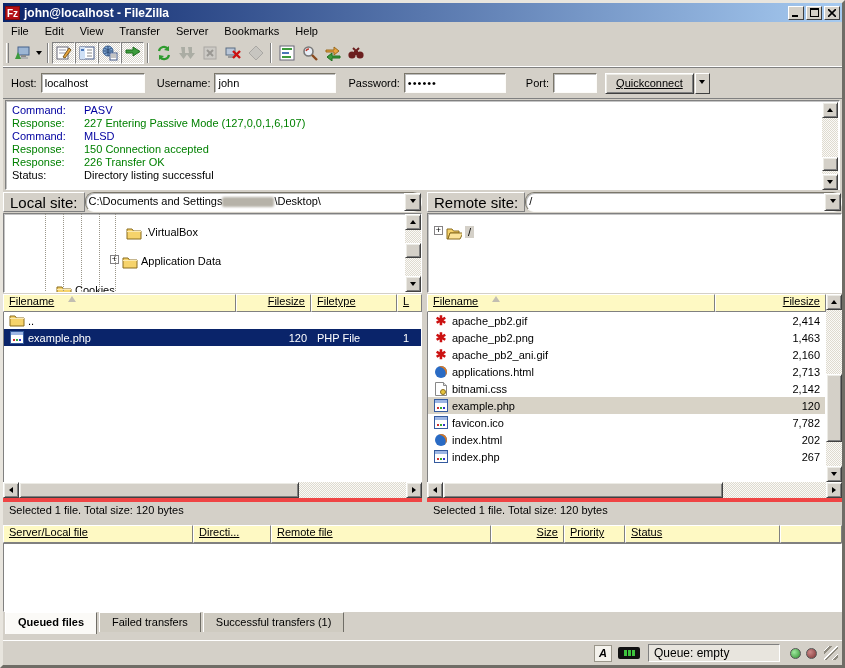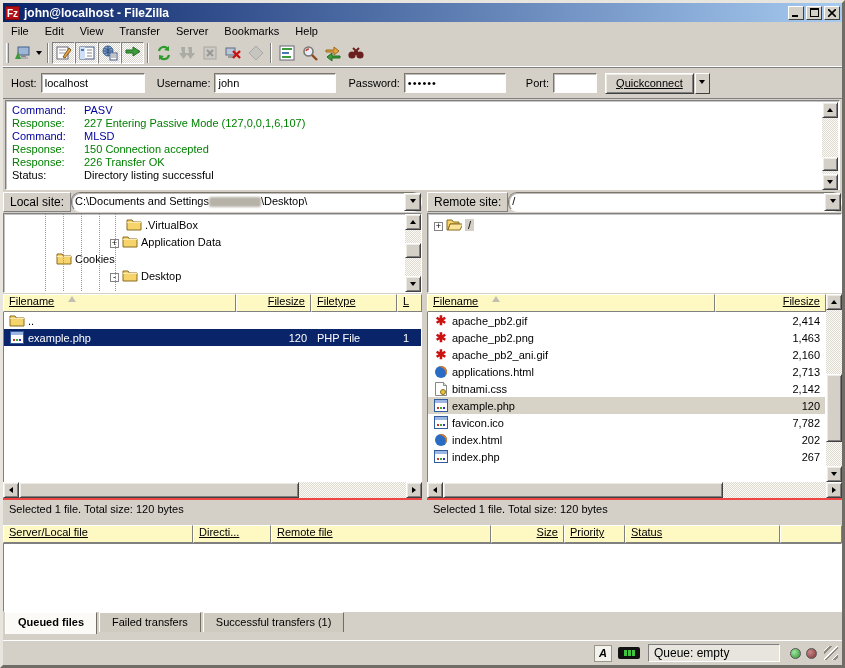--- a/index.html
+++ b/index.html
@@ -43,42 +43,42 @@
   .sbtn{position:absolute;width:16px;height:16px;background:#d4d0c8;border:1px solid;border-color:#fff #404040 #404040 #fff;box-shadow:inset 1px 1px 0 #ecebe5,inset -1px -1px 0 #808080;display:flex;align-items:center;justify-content:center;}
   .thumb{position:absolute;background:#d4d0c8;border:1px solid;border-color:#fff #404040 #404040 #fff;box-shadow:inset 1px 1px 0 #ecebe5,inset -1px -1px 0 #808080;}
   .au{width:0;height:0;border:3px solid transparent;border-bottom:4px solid #000;margin-bottom:3px;}
   .ad{width:0;height:0;border:3px solid transparent;border-top:4px solid #000;margin-top:3px;}
   .al{width:0;height:0;border:3px solid transparent;border-right:4px solid #000;margin-right:3px;}
   .ar{width:0;height:0;border:3px solid transparent;border-left:4px solid #000;margin-left:3px;}
   
   #sites{position:absolute;top:189px;left:0;width:839px;height:101px;}
   .pane{position:absolute;top:0;height:101px;}
   .comborow{display:flex;height:20px;align-items:stretch;}
-  .combolabel{background:#d4d0c8;font-size:12px;display:flex;align-items:center;padding:8px 6px;border:1px solid;border-color:#fff #808080 #808080 #fff;}
+  .combolabel{background:#d4d0c8;font-size:15px;display:flex;align-items:center;padding:8px 6px;border:1px solid;border-color:#fff #808080 #808080 #fff;}
   .combo{flex:1;display:flex;border-radius:9px;}
   .combotext{flex:1;font-size:11px;padding:2px 3px;white-space:nowrap;overflow:hidden;}
   .combobtn{width:17px;background:#d4d0c8;border:1px solid;border-color:#fff #404040 #404040 #fff;box-shadow:inset 1px 1px 0 #ecebe5,inset -1px -1px 0 #808080;display:flex;align-items:center;justify-content:center;}
   .treearea{position:relative;background:#fff;border:1px solid #808080;border-bottom-color:#fff;border-right-color:#fff;box-shadow:inset 1px 1px 0 rgba(64,64,64,.3);height:80px;margin-top:1px;overflow:hidden;}
-  .trow{height:17px;display:flex;align-items:flex-end;font-size:11px;white-space:nowrap;}
+  .trow{height:17px;display:flex;align-items:flex-start;font-size:11px;white-space:nowrap;margin-top:12px;}
   .expbox{width:9px;height:9px;background:#fff;border:1px solid #848284;font-size:9px;line-height:7px;text-align:center;flex:none;margin-right:3px;color:#000;}
   .guide{position:absolute;top:0;bottom:0;width:1px;background-image:repeating-linear-gradient(#9a968a 0 1px,transparent 1px 2px);}
   .blur{display:inline-block;width:52px;height:10px;background:#b6b2a8;border-radius:2px;filter:blur(1.2px);vertical-align:middle;}
   
   #lists{position:absolute;top:291px;left:0;width:839px;height:228px;}
   .listpane{position:absolute;top:0;height:228px;}
   .lheader{display:flex;height:18px;}
   .hcell{background:#fef9c3;font-size:11px;display:flex;align-items:flex-start;padding:0 5px;border:1px solid;border-color:#fff #808080 #808080 #fff;white-space:nowrap;overflow:hidden;text-decoration:underline;}
   .sorttri{width:0;height:0;border:4px solid transparent;border-bottom:6px solid #c2beb2;margin-left:14px;margin-top:-3px;}
   .lbody{position:relative;background:#fff;border-left:1px solid #808080;border-right:1px solid #fff;overflow:hidden;}
   .frow{height:17px;display:flex;align-items:center;font-size:11px;white-space:nowrap;}
   .fcell{padding:0 5px;display:flex;align-items:center;overflow:hidden;flex:none;}
   .fr{justify-content:flex-end;}
   .sel{background:#0a246a;color:#fff;}
   .selina{background:#d8d3c7;color:#000;}
-  .statusline{height:20px;background:#d4d0c8;border-top:2px solid #ef4444;font-size:11px;display:flex;align-items:center;padding:0 6px;}
+  .statusline{height:20px;background:#d4d0c8;border-top:4px solid #ef4444;font-size:11px;display:flex;align-items:center;padding:0 6px;}
   .icon{width:16px;height:14px;flex:none;margin-right:3px;display:flex;align-items:center;justify-content:center;}
   .feather{color:#c11;font-size:13px;line-height:13px;font-weight:bold;}
   
   #queue{position:absolute;top:522px;left:0;width:839px;height:87px;}
   #queuebody{background:#fff;height:69px;border:1px solid #808080;border-bottom-color:#fff;border-right-color:#fff;}
   #tabs{position:absolute;top:609px;left:0;width:839px;height:26px;display:flex;align-items:flex-start;padding-left:2px;background:#d4d0c8;}
   .tab{height:20px;font-size:11px;padding:3px 12px 0 12px;background:#cfcbc1;border:1px solid;border-color:#fff #6f6d66 #6f6d66 #fff;border-bottom:none;margin-right:2px;}
   .tab.active{background:#fbfaf7;font-weight:bold;height:22px;}
   
   #statusbar{position:absolute;top:637px;left:0;width:839px;height:25px;background:#d4d0c8;border-top:1px solid #fff;display:flex;align-items:center;justify-content:flex-end;padding:0 4px;}

